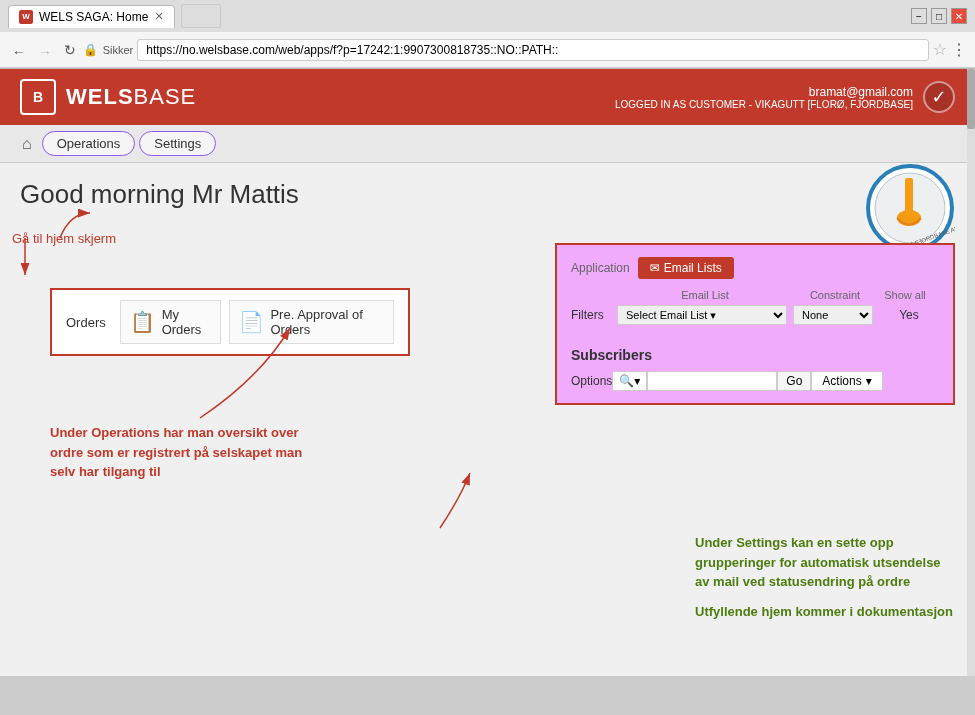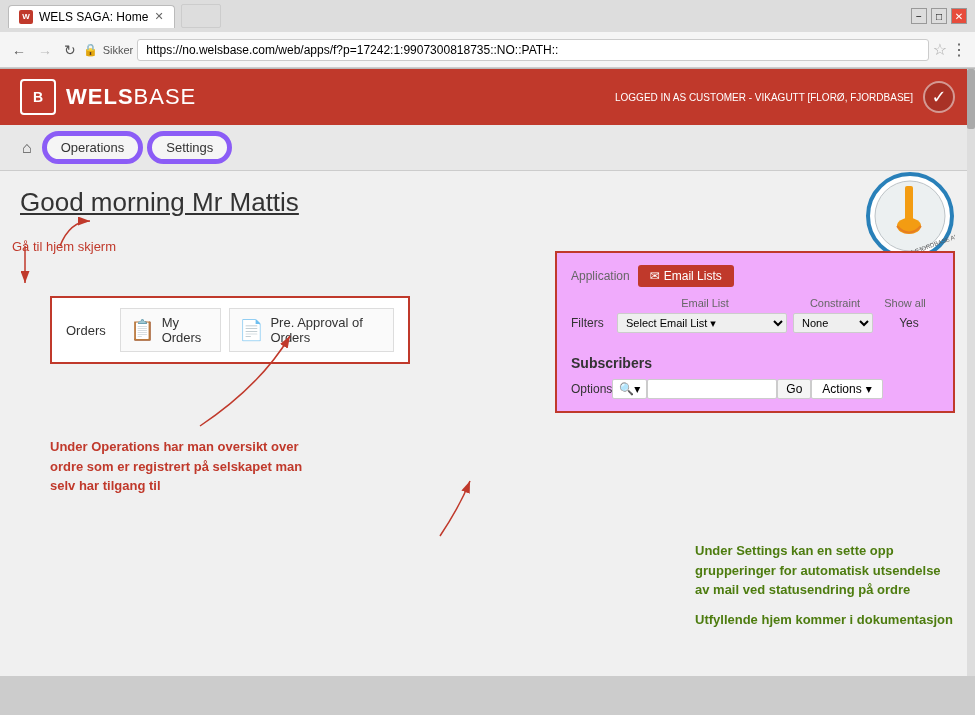--- a/index.html
+++ b/index.html
@@ -35,22 +35,22 @@
     .logo-text span { font-weight: 300; }
     .header-right { display: flex; align-items: center; gap: 10px; }
     .user-info { text-align: right; color: white; font-size: 11px; }
     .user-email { font-size: 12px; }
     .user-status { font-size: 10px; }
     .user-avatar { width: 32px; height: 32px; background: #a93226; border-radius: 50%; border: 2px solid rgba(255,255,255,0.5); display: flex; align-items: center; justify-content: center; color: white; font-size: 14px; }
 
     
     .app-nav { background: #e8e8e8; padding: 6px 16px; display: flex; align-items: center; gap: 4px; border-bottom: 1px solid #ccc; }
     .home-btn { background: none; border: none; font-size: 16px; color: #555; cursor: pointer; padding: 2px 6px; }
-    .nav-pill { border: 5px solid #8b5cf6; border-radius: 20px; padding: 4px 14px; font-size: 13px; color: #333; background: #f5f5f5; cursor: pointer; }
-    .greeting { font-size: 26px; font-weight: 300; color: #333; margin-bottom: 8px; text-decoration: underline; }
+    .nav-pill { border: 1px solid #8b5cf6; border-radius: 20px; padding: 4px 14px; font-size: 13px; color: #333; background: #f5f5f5; cursor: pointer; }
+    .greeting { font-size: 26px; font-weight: 300; color: #333; margin-bottom: 8px; }
 
     
     .arrow-overlay { position: absolute; top: 0; left: 0; width: 100%; height: 100%; pointer-events: none; }
 
     .scrollbar { position: absolute; right: 0; top: 0; width: 8px; height: 100%; background: #ddd; }
     .scrollbar-thumb { width: 8px; height: 60px; background: #aaa; border-radius: 2px; }
   </style>
 </head>
 <body>
 
@@ -91,20 +91,21 @@
     <div class="logo-area">
       <div class="logo-box">
         <span>B</span>
       </div>
       <div class="logo-text">
         <span style="font-weight:bold;">WELS</span><span style="font-weight:300;">BASE</span>
       </div>
     </div>
     <div class="header-right">
       <div class="user-info">
+        <div class="user-email">bramat@gmail.com</div>
         <div class="user-status">LOGGED IN AS CUSTOMER - VIKAGUTT [FLORØ, FJORDBASE]</div>
       </div>
       <div class="user-avatar">
         <span style="font-size:18px; color:white;">✓</span>
       </div>
     </div>
   </div>
 
   <div class="app-nav">
     <button class="home-btn">
@@ -141,21 +142,21 @@
       <div style="display:flex; align-items:center; gap:6px; cursor:pointer; padding:6px 10px; border:1px solid #ddd; background:#fafafa;">
         <span style="font-size:20px; color:#555;">📋</span>
         <span style="font-size:13px; color:#333;">My Orders</span>
       </div>
       <div style="display:flex; align-items:center; gap:6px; cursor:pointer; padding:6px 10px; border:1px solid #ddd; background:#fafafa;">
         <span style="font-size:20px; color:#555;">📄</span>
         <span style="font-size:13px; color:#333;">Pre. Approval of Orders</span>
       </div>
     </div>
 
-    <div style="position:absolute; left:50px; top:266px; color:#c0392b; font-size:13px; font-weight:bold; max-width:260px; line-height:1.5;">Under Operations har man oversikt over ordre som er registrert på selskapet man selv har tilgang til</div>
+    <div style="position:absolute; left:50px; top:260px; color:#c0392b; font-size:13px; font-weight:bold; max-width:260px; line-height:1.5;">Under Operations har man oversikt over ordre som er registrert på selskapet man selv har tilgang til</div>
 
 
     <div style="position:absolute; right:20px; top:80px; border:2px solid #c0392b; background:#f0abfc; padding:12px 14px; width:400px;">
 
       <div style="display:flex; align-items:center; gap:8px; margin-bottom:10px;">
         <span style="font-size:12px; color:#666;">Application</span>
         <div style="background:#c0392b; color:white; padding:4px 12px; font-size:12px; border-radius:3px; display:flex; align-items:center; gap:4px; cursor:pointer;">
           <span>✉</span>
           <span>Email Lists</span>
         </div>

